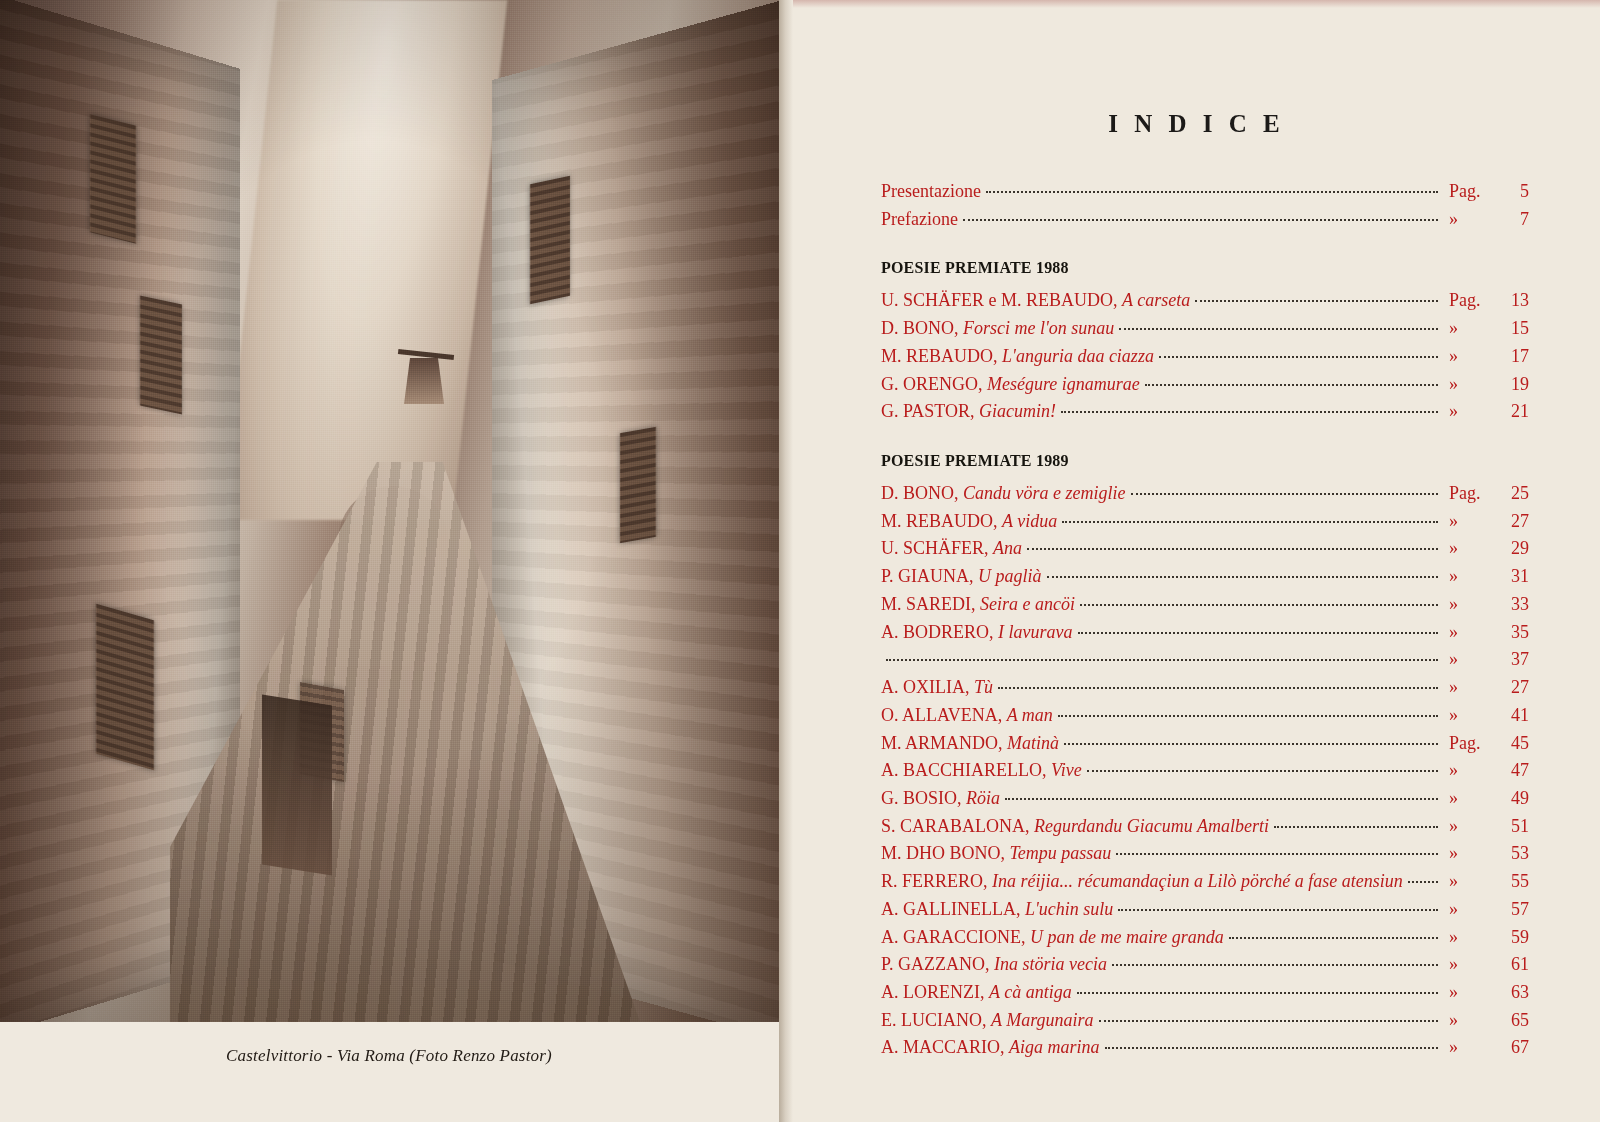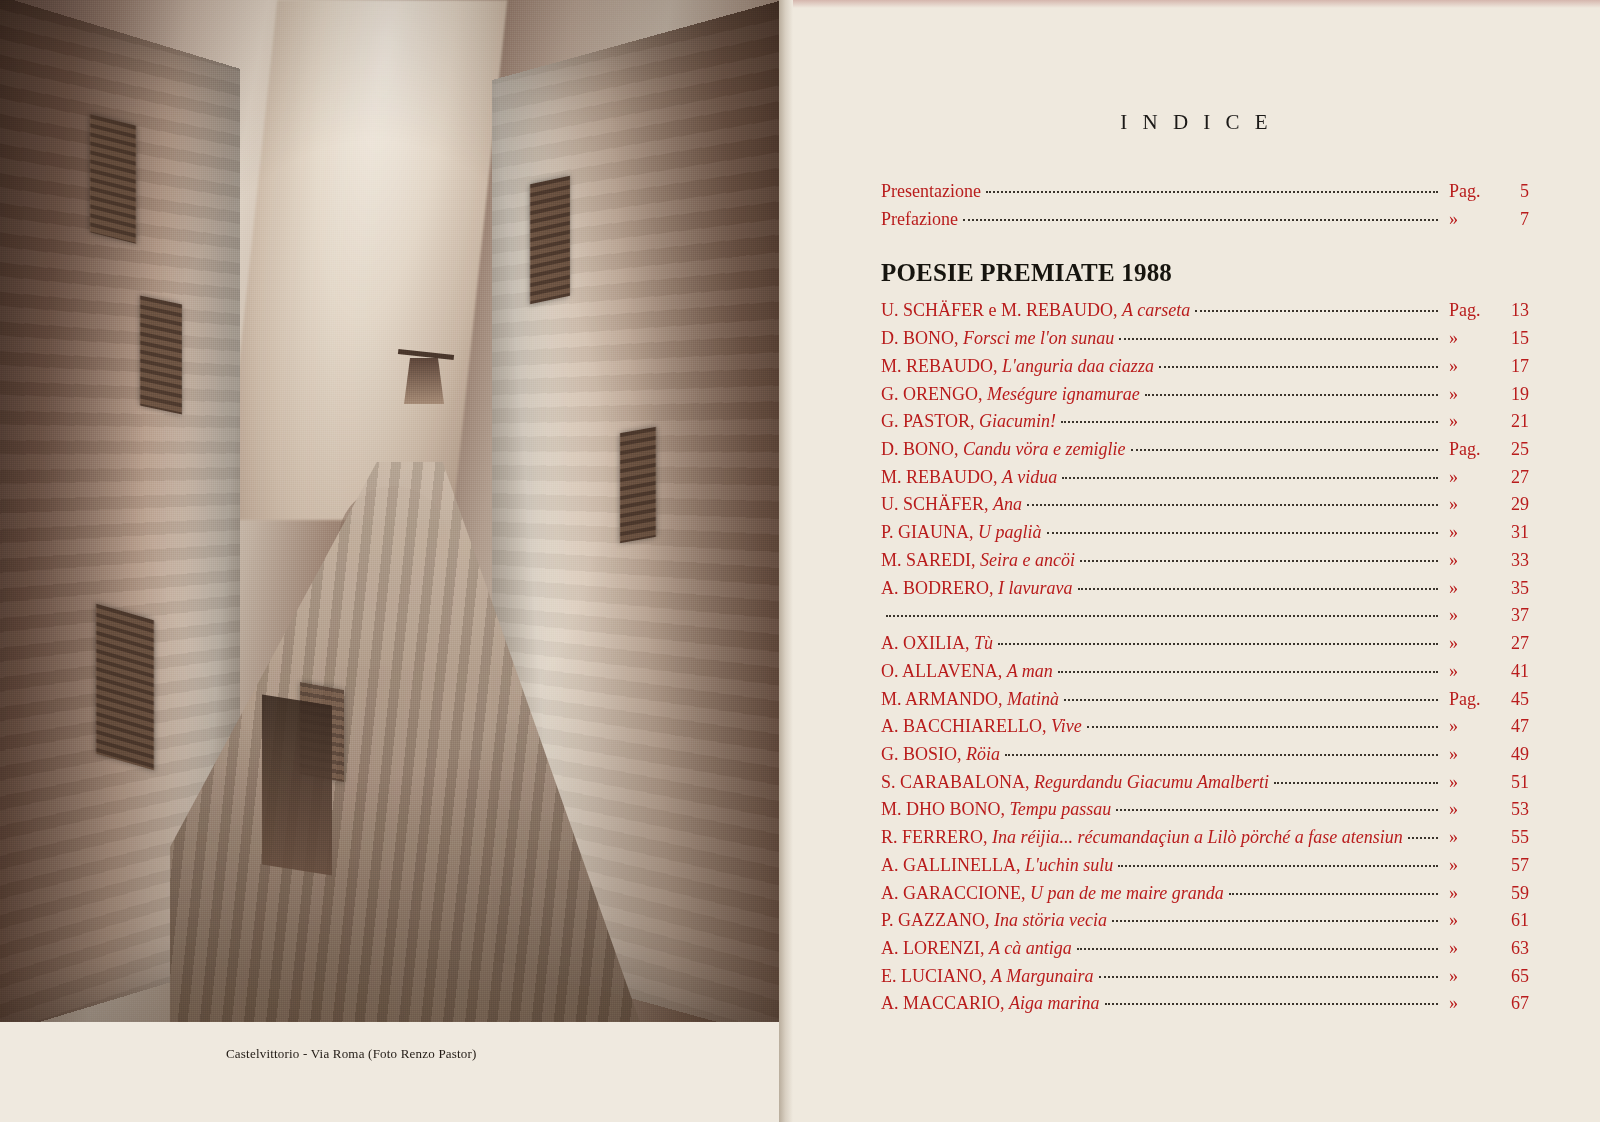--- a/index.html
+++ b/index.html
@@ -126,21 +126,22 @@
   }
   .vignette {
     position: absolute; inset: 0;
     background: radial-gradient(ellipse at 48% 45%, rgba(0,0,0,0) 40%, rgba(40,25,15,0.45) 100%);
     pointer-events: none;
   }
   .caption {
     position: absolute;
     left: 226px; top: 1046px;
     font-family: "Liberation Serif", serif;
-    font-size: 13px;
+    font-style: italic;
+    font-size: 17px;
     color: #211a14;
     letter-spacing: 0.2px;
   }
 
   
   .gutter {
     position: absolute;
     left: 779px; top: 0; width: 14px; height: 1122px;
     background: linear-gradient(90deg, #b9ad9c 0%, #d8cfc1 45%, #efe9de 100%);
   }
@@ -154,33 +155,33 @@
   }
   .page-edge-top {
     position: absolute; left: 0; top: 0; width: 807px; height: 8px;
     background: linear-gradient(180deg, #c08d86, #efe9de);
     opacity: 0.55;
   }
   .index-title {
     position: absolute;
     left: 0; top: 110px; width: 807px;
     text-align: center;
-    font-size: 21px;
-    font-weight: normal;
+    font-size: 25px;
+    font-weight: bold;
     letter-spacing: 5px;
     color: #1c1a18;
     font-family: "Liberation Serif", serif;
   }
   .toc {
     position: absolute;
     left: 88px; top: 178px;
     width: 648px;
   }
   .sec-head {
-    font-size: 25px;
+    font-size: 16px;
     font-weight: bold;
     color: #17150f;
     margin: 26px 0 10px 0;
     letter-spacing: 0.2px;
   }
   .row {
     display: flex;
     align-items: baseline;
     font-size: 18px;
     color: #b91c1c;
@@ -282,20 +283,21 @@
             <span class="pagmark">»</span>
             <span class="pagnum">19</span>
           </div>
           <div class="row">
             <span class="entry"><span>G. PASTOR, </span><span class="ital">Giacumin!</span></span>
             <span class="dots"></span>
             <span class="pagmark">»</span>
             <span class="pagnum">21</span>
           </div>
         </div>
+        <div class="sec-head">POESIE PREMIATE 1989</div>
         <div class="tight">
           <div class="row">
             <span class="entry"><span>D. BONO, </span><span class="ital">Candu vöra e zemiglie</span></span>
             <span class="dots"></span>
             <span class="pagmark">Pag.</span>
             <span class="pagnum">25</span>
           </div>
           <div class="row">
             <span class="entry"><span>M. REBAUDO, </span><span class="ital">A vidua</span></span>
             <span class="dots"></span>

